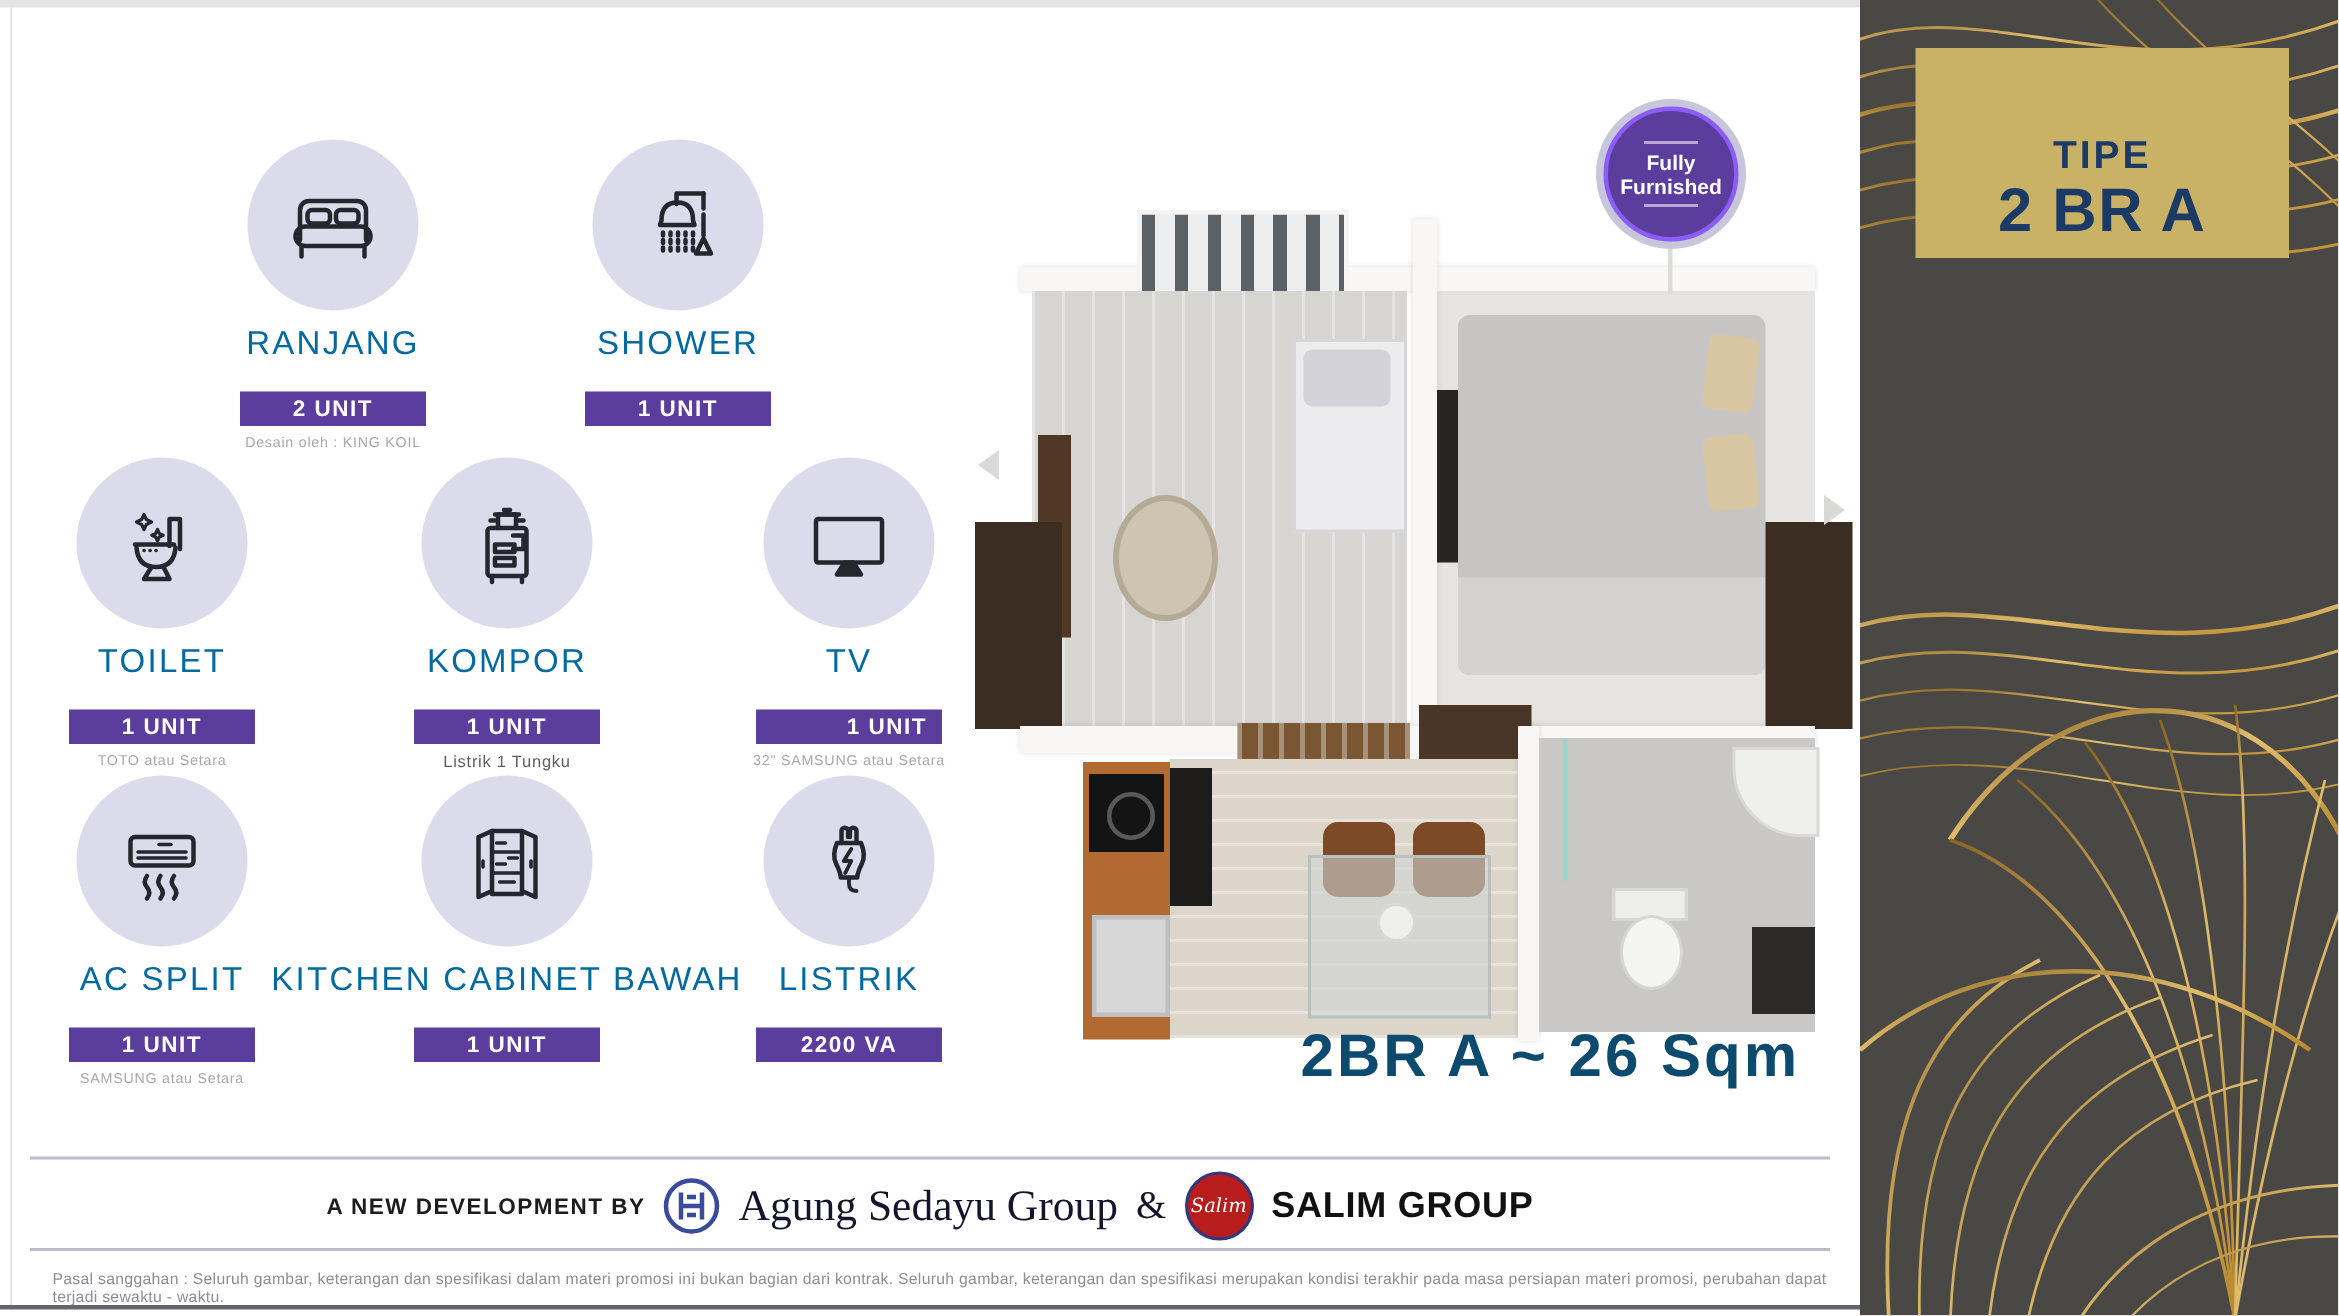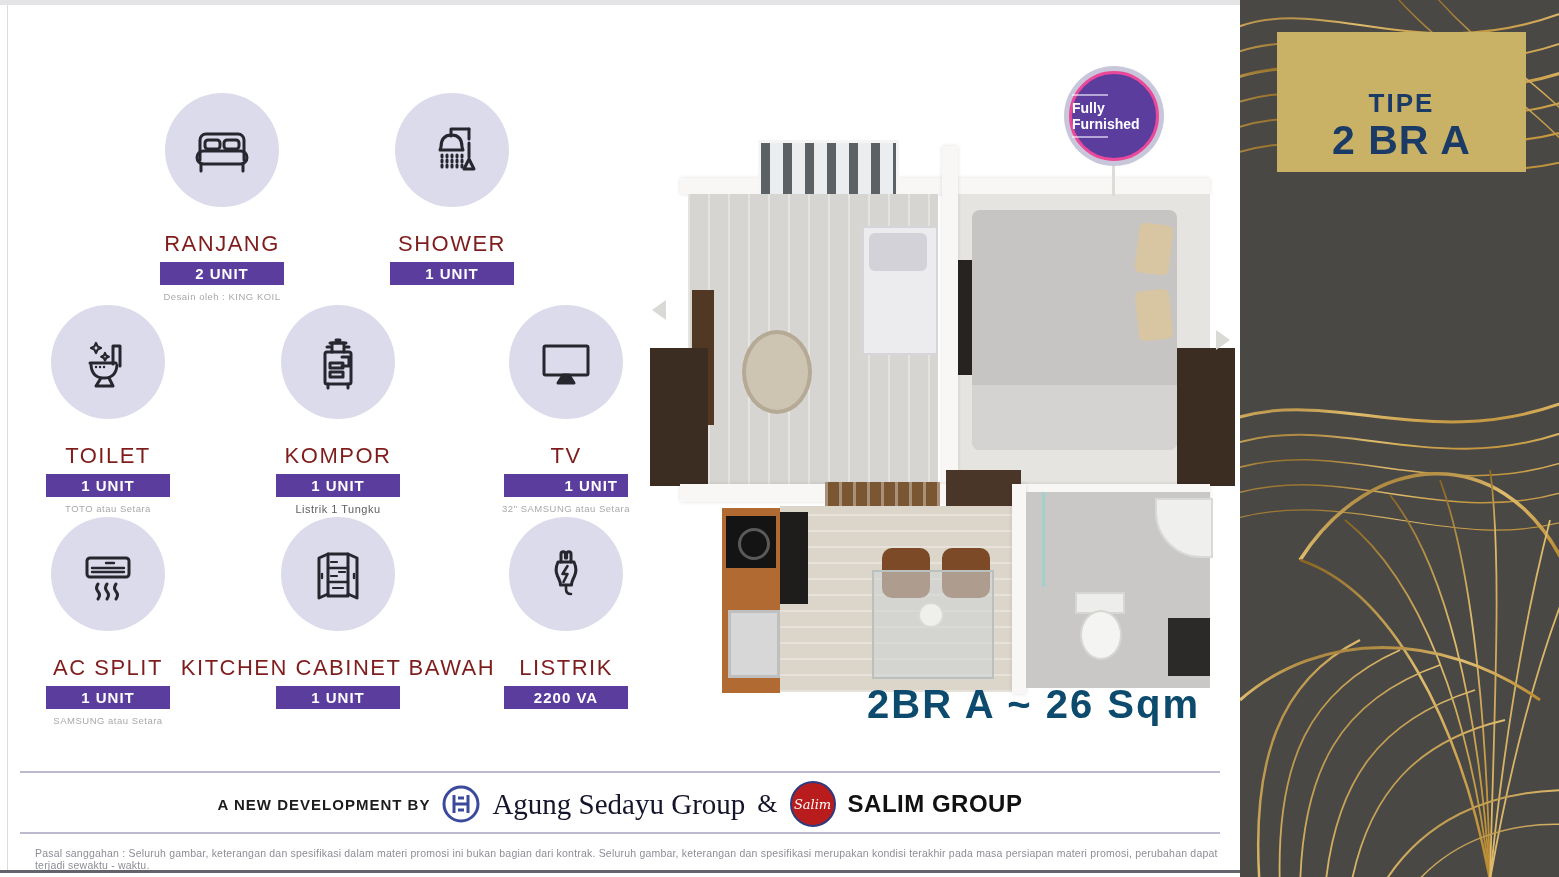--- a/index.html
+++ b/index.html
@@ -8,30 +8,30 @@
 
   
   .top-strip{position:absolute;left:0;top:0;width:1240px;height:5px;background:#e4e4e6;}
   .left-hairline{position:absolute;left:7px;top:5px;width:1px;height:865px;background:#dcdcde;}
   .bottom-bar{position:absolute;left:0;top:870px;width:1240px;height:3px;background:#63636c;}
 
   
   .item{position:absolute;display:flex;flex-direction:column;align-items:center;text-align:center;}
   .circle{width:114px;height:114px;border-radius:50%;background:#dcdbec;display:flex;align-items:center;justify-content:center;}
   .circle svg{display:block;}
-  .iname{margin-top:24px;font-size:22px;color:#7f1d1d;letter-spacing:1.5px;white-space:nowrap;}
-  .badge{margin-top:5px;min-width:104px;padding:3px 10px;background:#5b3d9e;color:#ffffff;font-weight:bold;font-size:15px;letter-spacing:1px;}
+  .iname{margin-top:9px;font-size:22px;color:#0369a1;letter-spacing:1.5px;white-space:nowrap;}
+  .badge{margin-top:19px;min-width:104px;padding:3px 10px;background:#5b3d9e;color:#ffffff;font-weight:bold;font-size:15px;letter-spacing:1px;}
   .inote{margin-top:6px;font-size:9.5px;color:#a9a9a9;letter-spacing:.5px;min-height:11px;white-space:nowrap;}
   .inote.dark{color:#5f5f5f;font-size:11px;}
 
   
   .ff-badge{position:absolute;left:1064px;top:66px;width:100px;height:100px;border-radius:50%;
     background:#c7c6db;display:flex;align-items:center;justify-content:center;}
-  .ff-inner{width:84px;height:84px;border-radius:50%;background:#5b3d9e;border:3px solid #ec4899;
-    display:flex;flex-direction:column;justify-content:center;color:#fff;font-weight:bold;font-size:14px;line-height:16px;}
+  .ff-inner{width:84px;height:84px;border-radius:50%;background:#5b3d9e;border:3px solid #8b5cf6;
+    display:flex;flex-direction:column;align-items:center;justify-content:center;color:#fff;font-weight:bold;font-size:14px;line-height:16px;}
   .ff-rule{width:36px;height:2px;background:rgba(255,255,255,.55);margin:4px 0;}
   .ff-stem{position:absolute;left:1112px;top:166px;width:3px;height:30px;background:#ddddd8;}
 
   
   .plan{position:absolute;left:650px;top:140px;width:585px;height:545px;background:#ffffff;}
   .plan *{position:absolute;}
   .wall{background:#f8f7f5;box-shadow:0 0 4px rgba(0,0,0,.12);}
   .floor1{left:38px;top:54px;width:250px;height:290px;background:#d7d5d1;
     background-image:repeating-linear-gradient(90deg,rgba(255,255,255,.35) 0 2px,transparent 2px 20px);}
   .floor2{left:308px;top:54px;width:252px;height:290px;background:#e6e4e1;}

